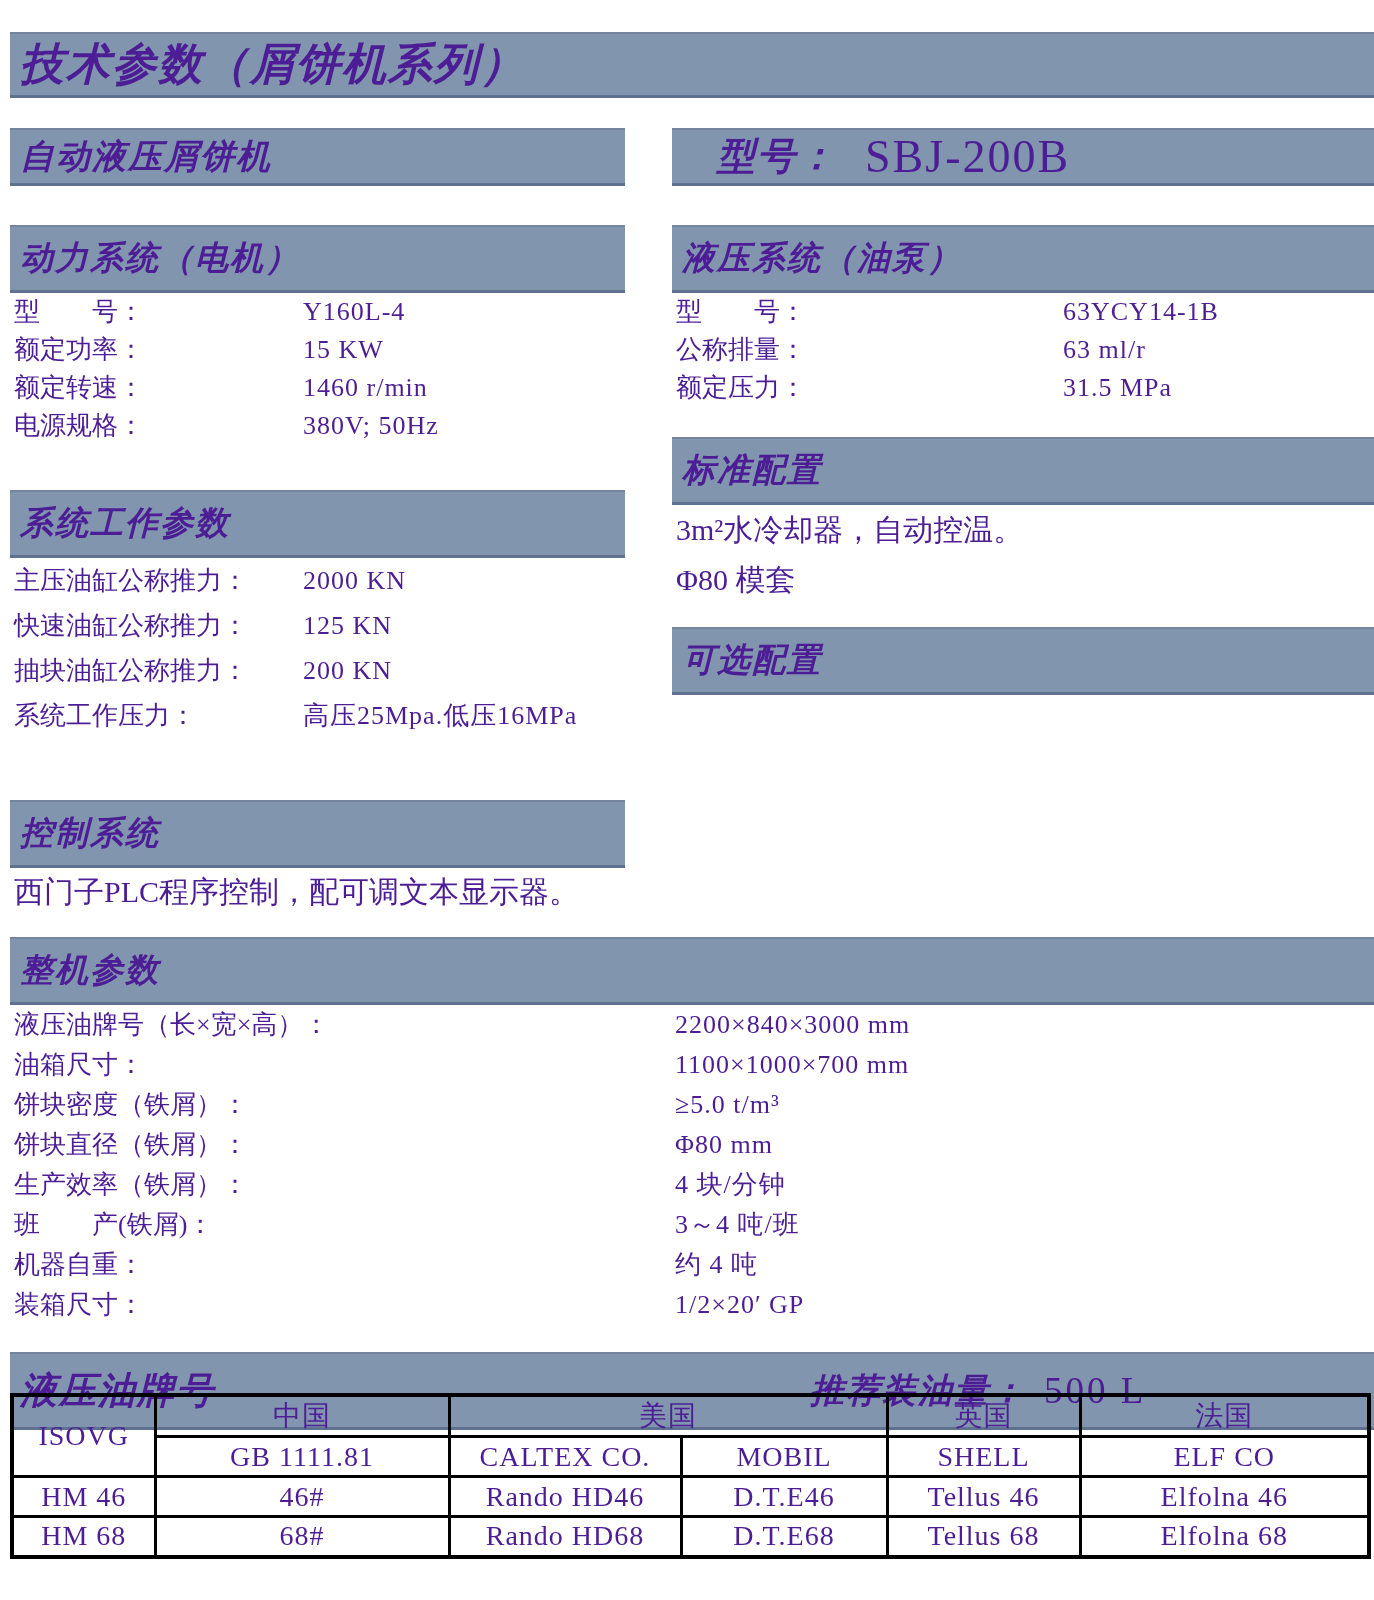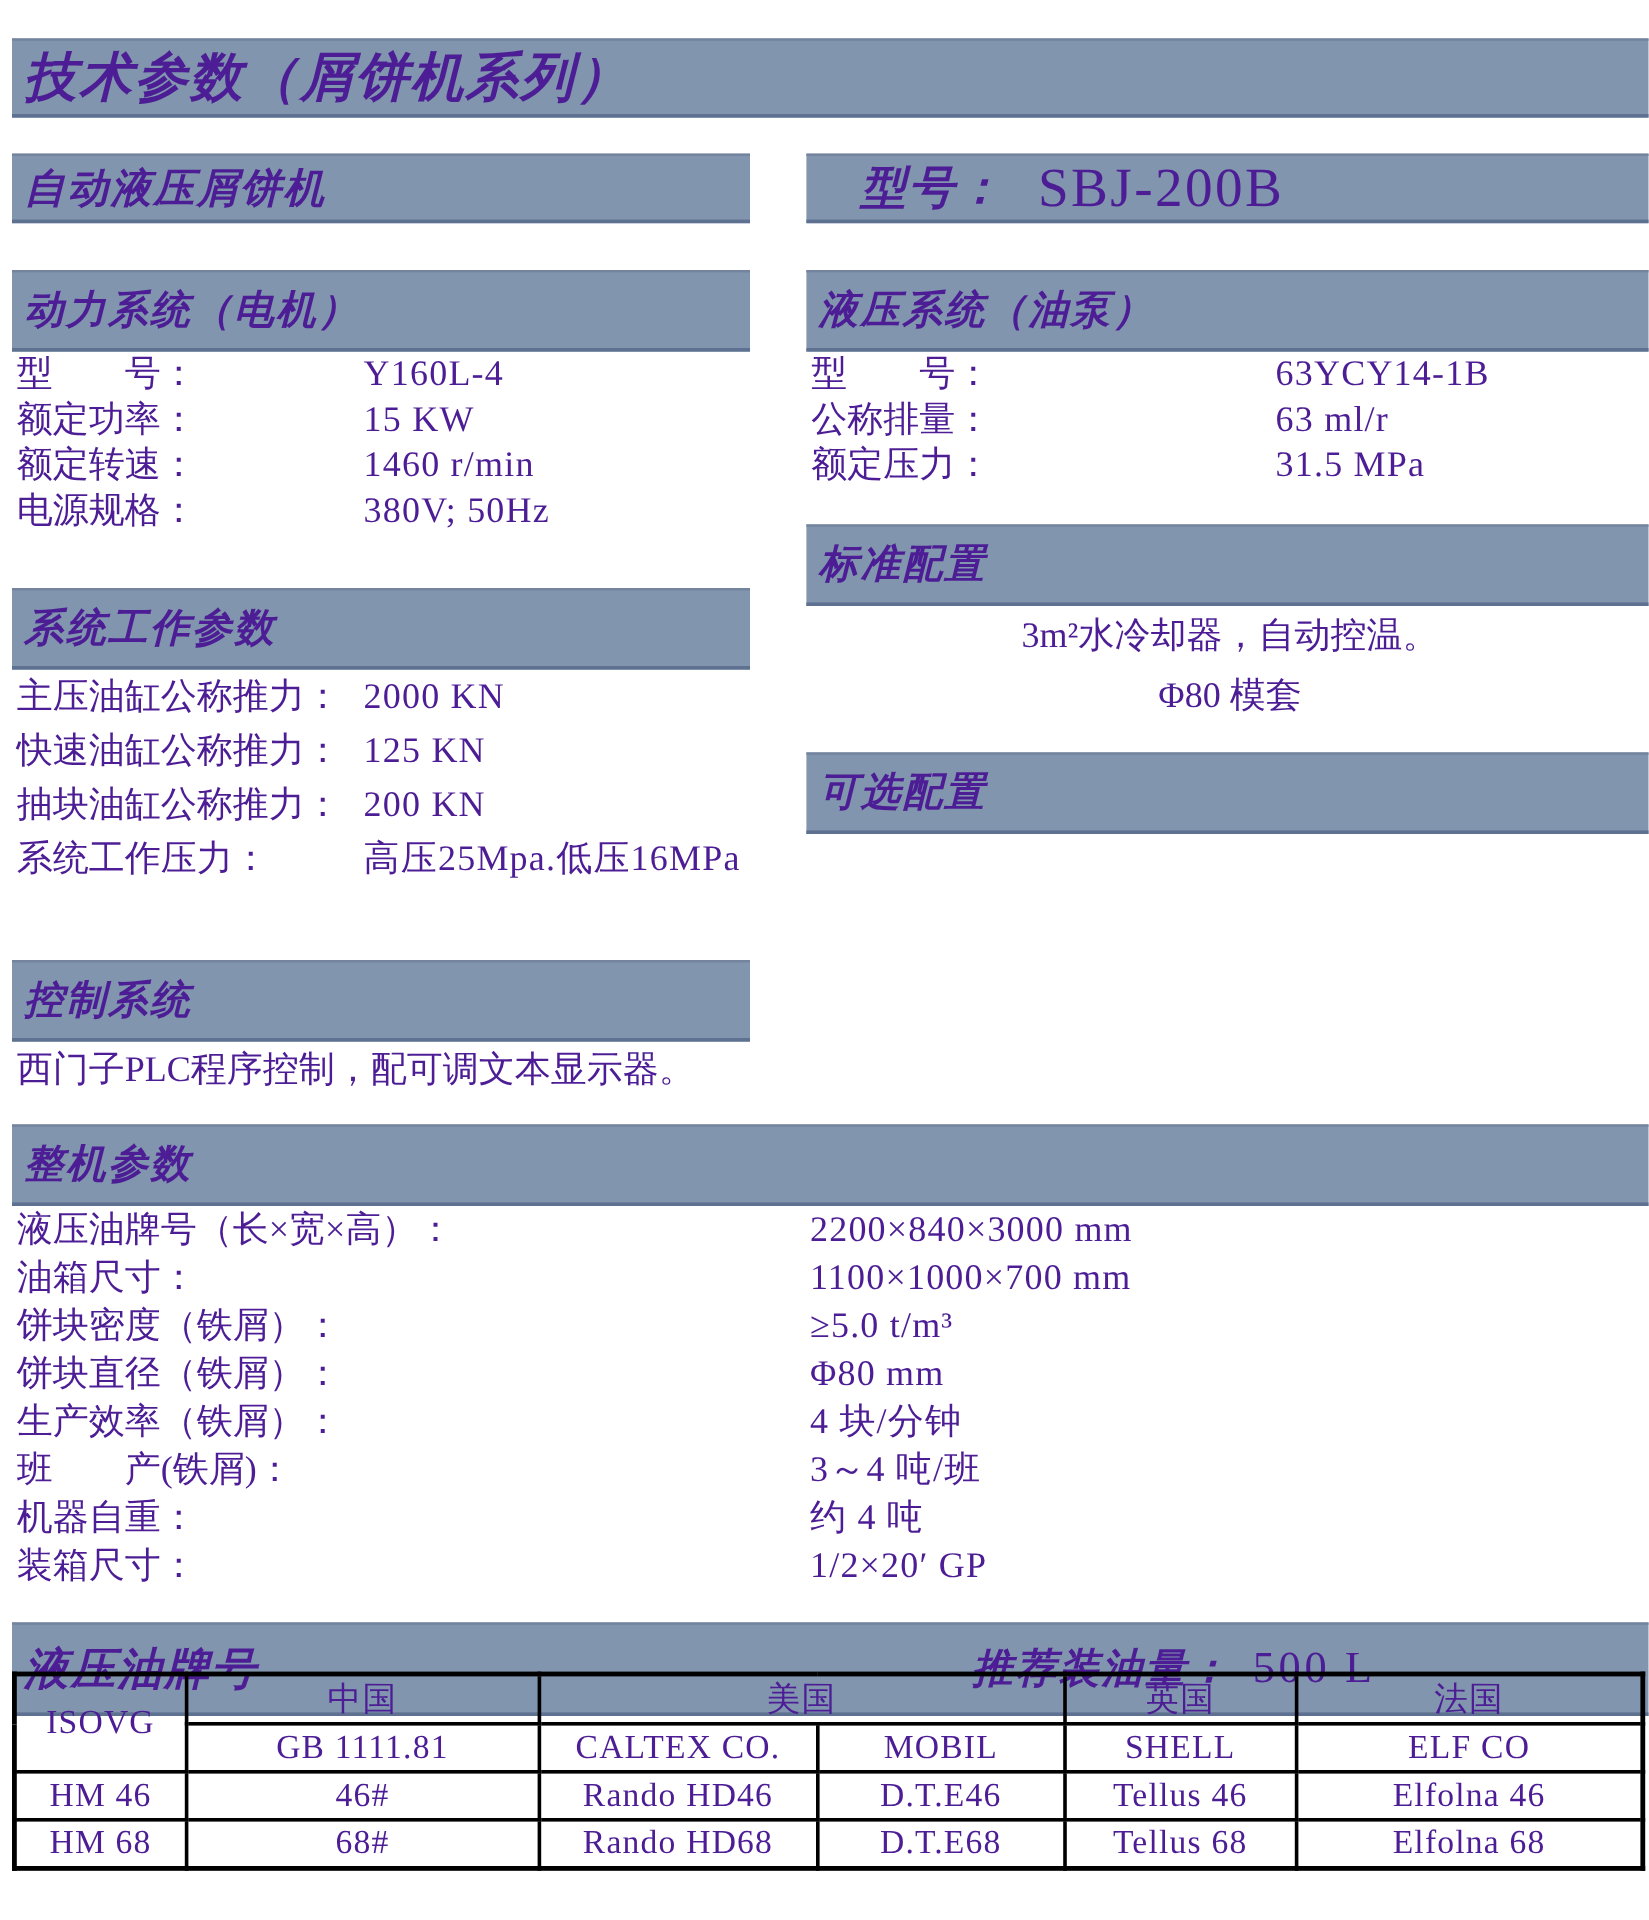--- a/index.html
+++ b/index.html
@@ -18,29 +18,29 @@
   #model-bar .brush{font-size:38px;}
   #model-bar .val{font-size:46px;margin-left:28px;letter-spacing:2px;}
   
   .section{position:absolute;}
   .sec-bar{height:68px;}
   .sec-bar .brush{font-size:33px;}
   .rows{padding-left:4px;}
   .row{display:flex;align-items:baseline;}
   .lbl{display:inline-block;flex:none;}
   .val{letter-spacing:1px;}
-  .fs30{font-size:30px;}
+  .fs30{font-size:26px;}
   #power-section{left:10px;top:225px;width:615px;}
   #power-section .row{line-height:38px;}
   #power-section .lbl{width:289px;}
   #hydraulic-section{left:672px;top:225px;width:702px;}
   #hydraulic-section .row{line-height:38px;}
   #hydraulic-section .lbl{width:387px;}
   #standard-section{left:672px;top:437px;width:702px;}
-  #standard-section .item{line-height:50px;font-size:30px;text-align:center;}
+  #standard-section .item{line-height:50px;font-size:30px;}
   #working-section{left:10px;top:490px;width:615px;}
   #working-section .row{line-height:45px;}
   #working-section .lbl{width:289px;}
   #optional-section{left:672px;top:627px;width:702px;}
   #optional-section .item{line-height:45px;font-size:30px;}
   #control-section{left:10px;top:800px;width:615px;}
   #control-section .desc{line-height:48px;font-size:30px;padding-left:4px;}
   #machine-section{left:10px;top:937px;width:1364px;}
   #machine-section .row{line-height:40px;}
   #machine-section .lbl{width:661px;}

